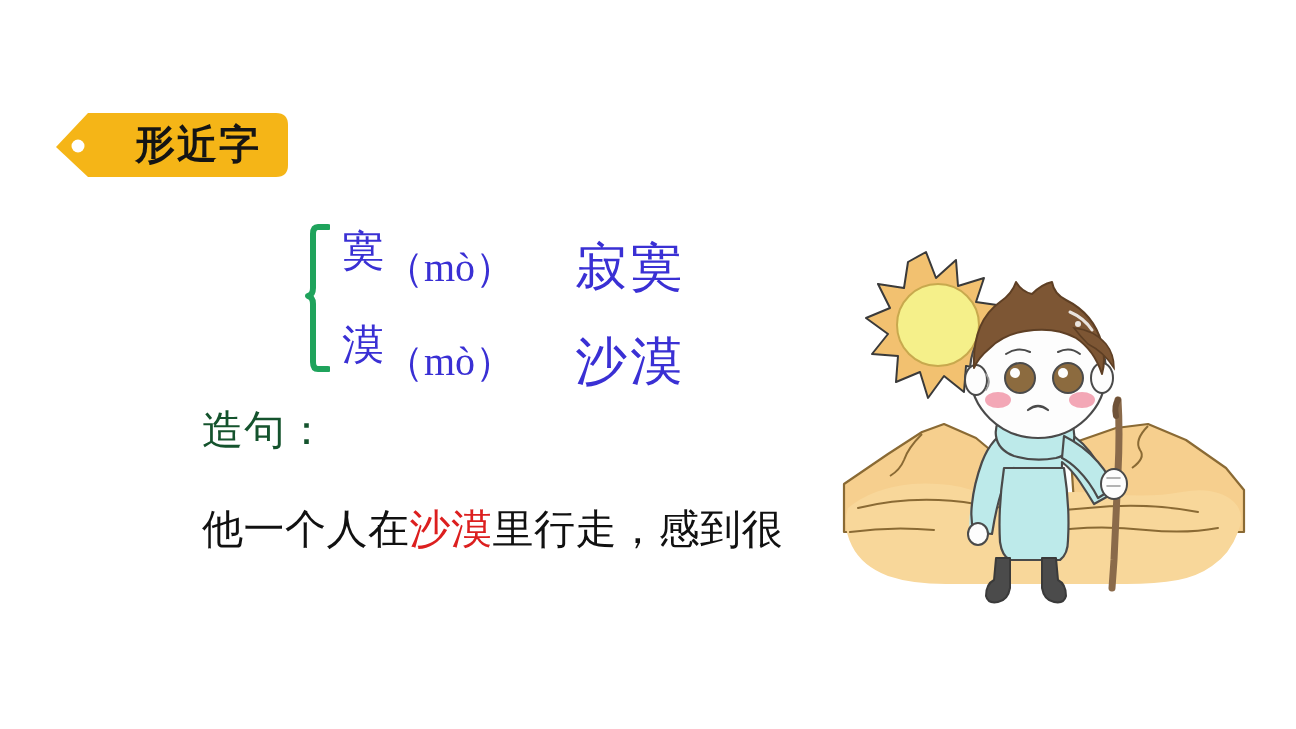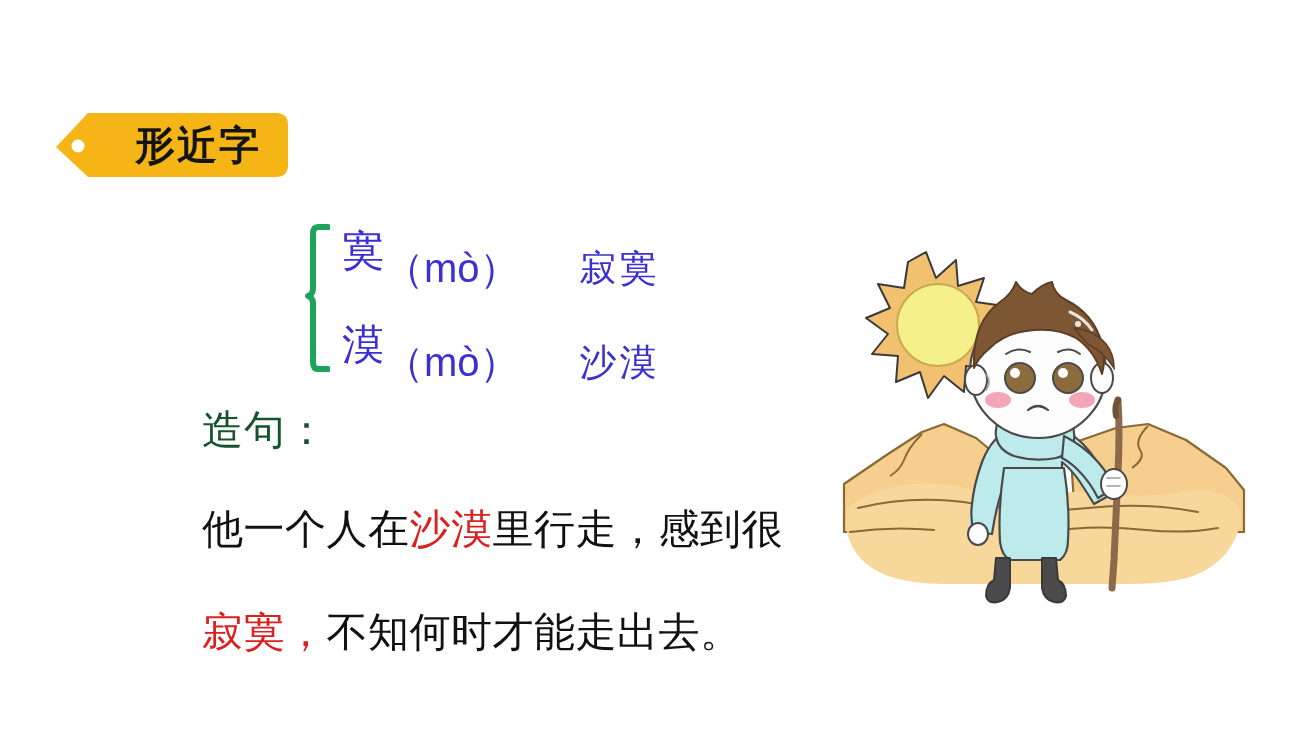--- a/index.html
+++ b/index.html
@@ -13,20 +13,21 @@
     background: #ffffff;
     font-family: "Liberation Sans", "DejaVu Sans", sans-serif;
     overflow: hidden;
     position: relative;
   }
   #slide {
     position: relative;
     width: 1296px;
     height: 729px;
     background: #ffffff;
+    font-family: Liberation Serif, serif;
   }
 
   
   #tag-wrap {
     position: absolute;
     left: 56px;
     top: 113px;
     width: 232px;
     height: 64px;
   }
@@ -75,21 +76,21 @@
   .vocab-char {
     font-size: 42px;
     letter-spacing: 0px;
   }
   .vocab-pinyin {
     font-size: 40px;
     letter-spacing: 0px;
     margin-top: 33px;
   }
   .vocab-word {
-    font-size: 37px;
+    font-size: 52px;
     margin-left: 60px;
     letter-spacing: 3px;
     margin-top: 34px;
   }
 
   
   #sentence-block {
     position: absolute;
     left: 202px;
     top: 404px;
@@ -152,23 +153,20 @@
     <span class="vocab-word">沙漠</span>
   </div>
 
   <div id="sentence-block">
     <div id="sentence-heading">造句：</div>
 
     <div class="sentence-line">
       <span>他一个人在</span><span class="hl-red">沙漠</span><span>里行走，感到很</span>
     </div>
 
-    <div class="sentence-line">
-      <span class="hl-red">寂寞，</span><span>不知何时才能走出去。</span>
-    </div>
   </div>
 
   <svg id="illustration" viewBox="0 0 424 400" width="424" height="400">
 
     <g>
 
       <path d="M 244 212 L 290 196 L 322 192 L 360 208 L 400 236 L 418 258
                L 418 300 L 250 300 Z" fill="#f6cf8e" stroke="#8a6a34" stroke-width="2.2" stroke-linejoin="round"></path>
 
       <path d="M 18 252 L 62 222 L 96 200 L 118 192 L 150 206 L 186 236 L 206 258

